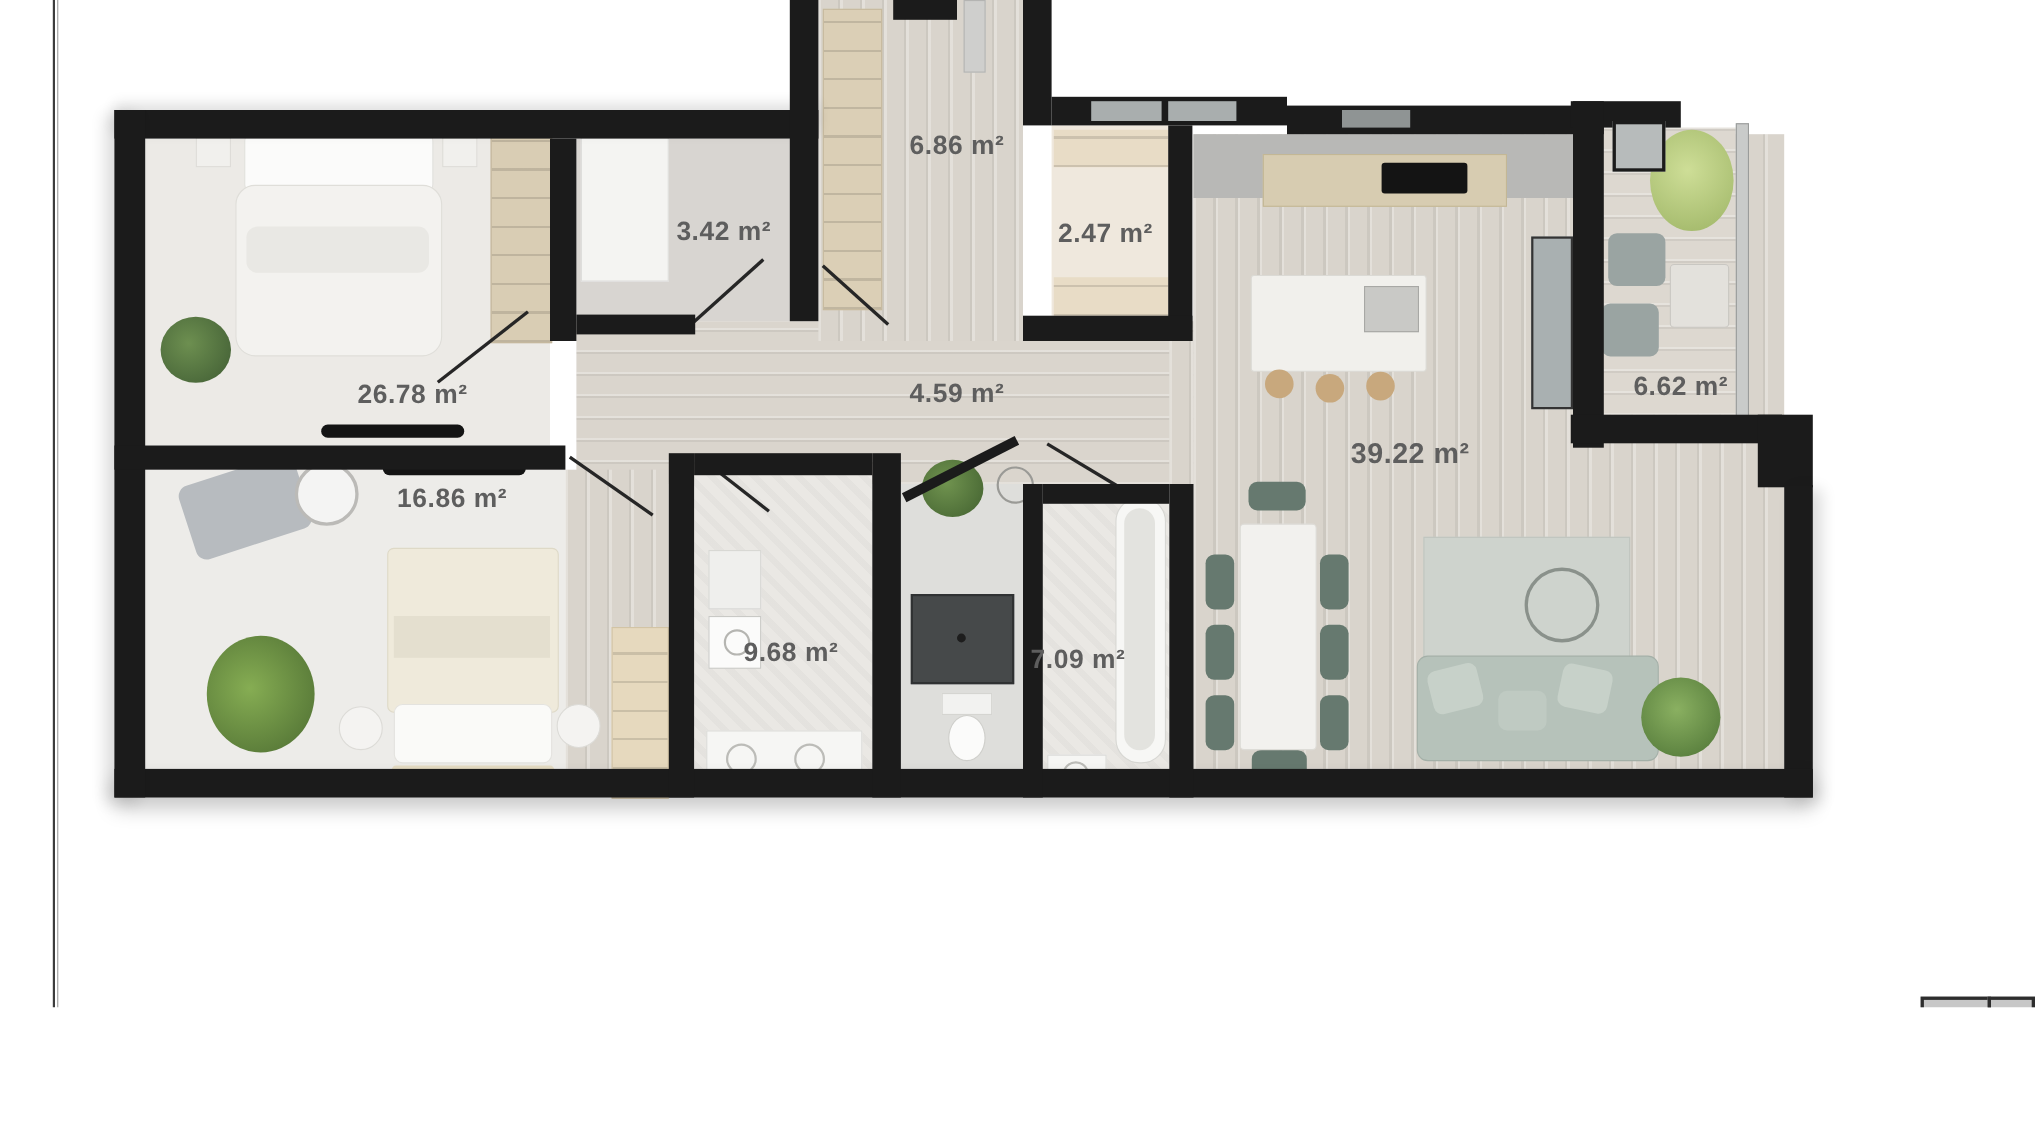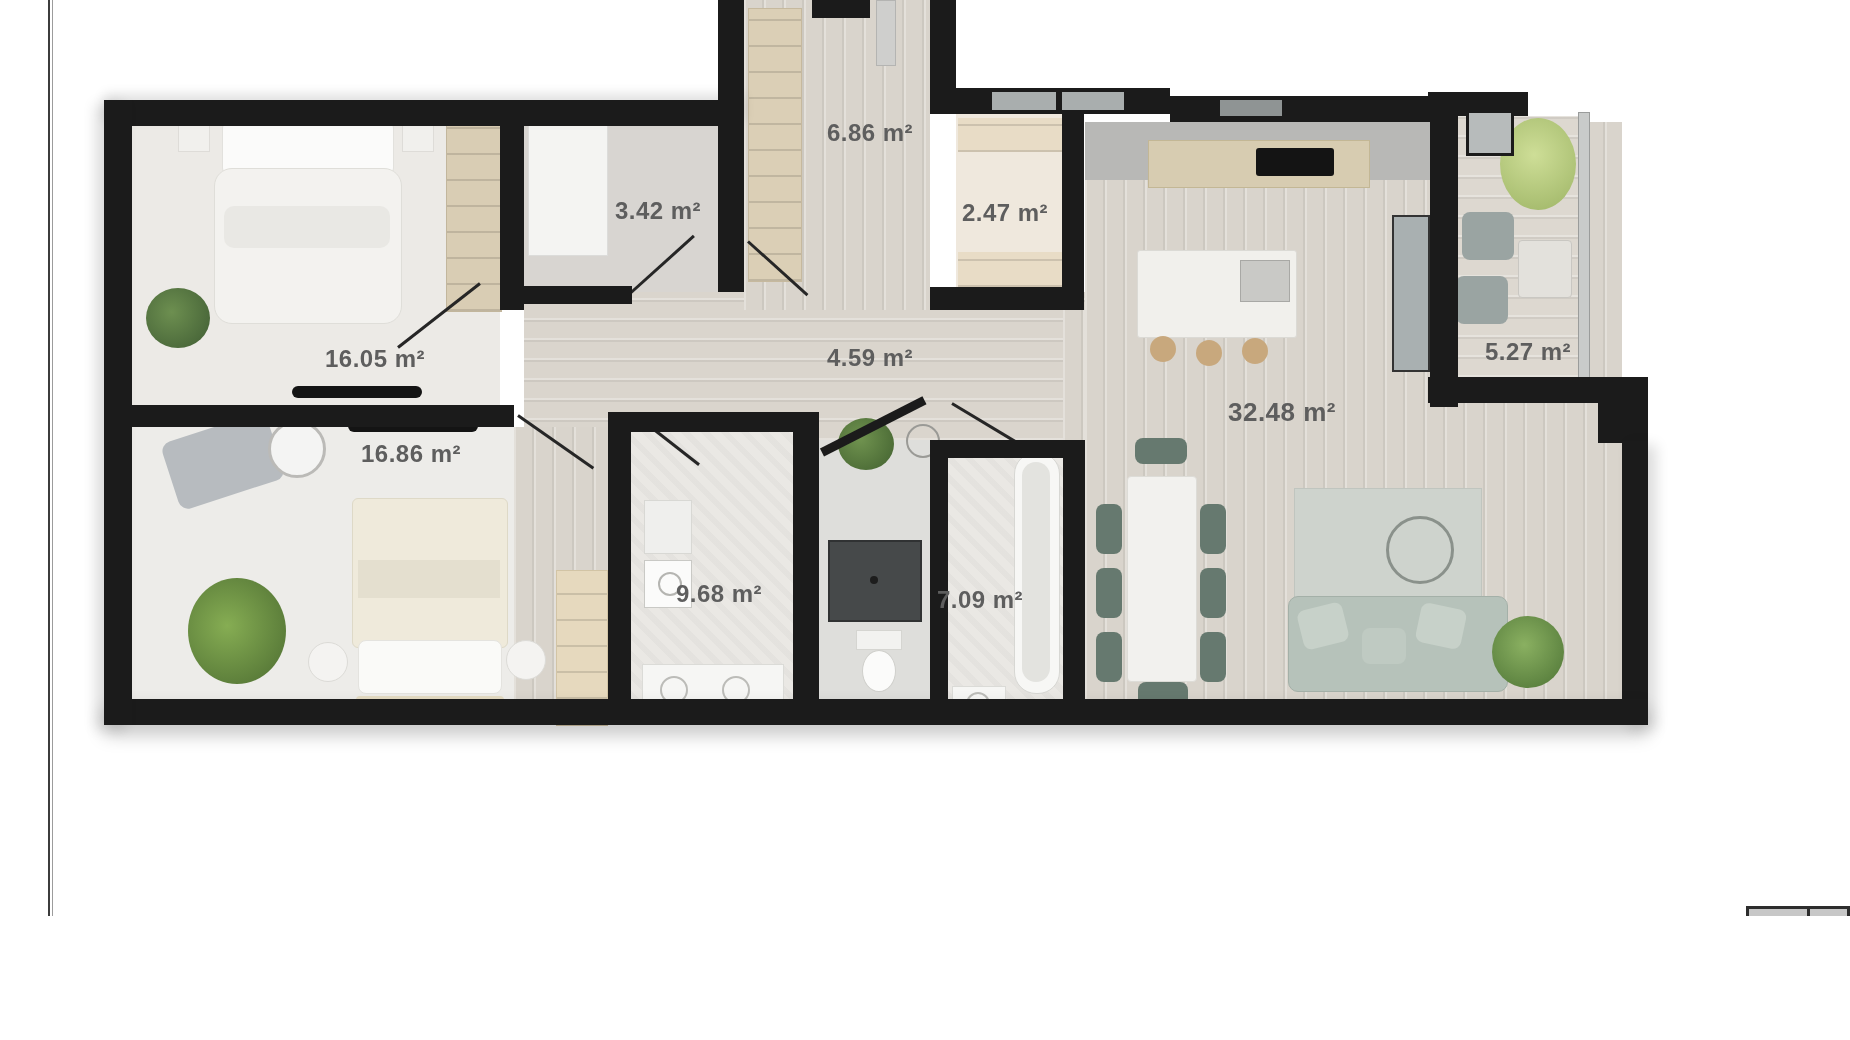--- a/index.html
+++ b/index.html
@@ -167,24 +167,24 @@
 
     <div class="pane" style="left:992px;top:92px;width:64px;height:18px;"></div>
     <div class="pane" style="left:1062px;top:92px;width:62px;height:18px;"></div>
     <div class="pane" style="left:1220px;top:100px;width:62px;height:16px;background:#8f9494;"></div>
     <div class="abs" style="left:1392px;top:215px;width:38px;height:157px;background:#a9b0b1;border:2px solid #333;box-sizing:border-box;"></div>
     <div class="abs" style="left:1466px;top:110px;width:48px;height:46px;background:#b7bbbb;border:3px solid #1b1b1b;box-sizing:border-box;"></div>
 
     <div class="label" style="left:870px;top:133px;">6.86 m²</div>
     <div class="label" style="left:658px;top:211px;">3.42 m²</div>
     <div class="label" style="left:1005px;top:213px;">2.47 m²</div>
-    <div class="label" style="left:375px;top:359px;">16.05 m²</div>
+    <div class="label" style="left:375px;top:359px;">26.78 m²</div>
     <div class="label" style="left:870px;top:358px;">4.59 m²</div>
-    <div class="label" style="left:1528px;top:352px;">5.27 m²</div>
-    <div class="label" style="left:1282px;top:412px;font-size:26px;">32.48 m²</div>
+    <div class="label" style="left:1528px;top:352px;">6.62 m²</div>
+    <div class="label" style="left:1282px;top:412px;font-size:26px;">39.22 m²</div>
     <div class="label" style="left:411px;top:454px;">16.86 m²</div>
     <div class="label" style="left:719px;top:594px;">9.68 m²</div>
     <div class="label" style="left:980px;top:600px;">7.09 m²</div>
   </div>
 
 
   <div class="bldg" style="left:1746px;top:906px;width:64px;height:140px;"></div>
   <div class="bldg" style="left:1807px;top:906px;width:43px;height:140px;"></div>
   <div class="abs" style="left:1766px;top:928px;width:18px;height:72px;background:#fff;"></div>
   <div class="abs" style="left:1753px;top:950px;width:44px;height:22px;background:#fff;"></div>

